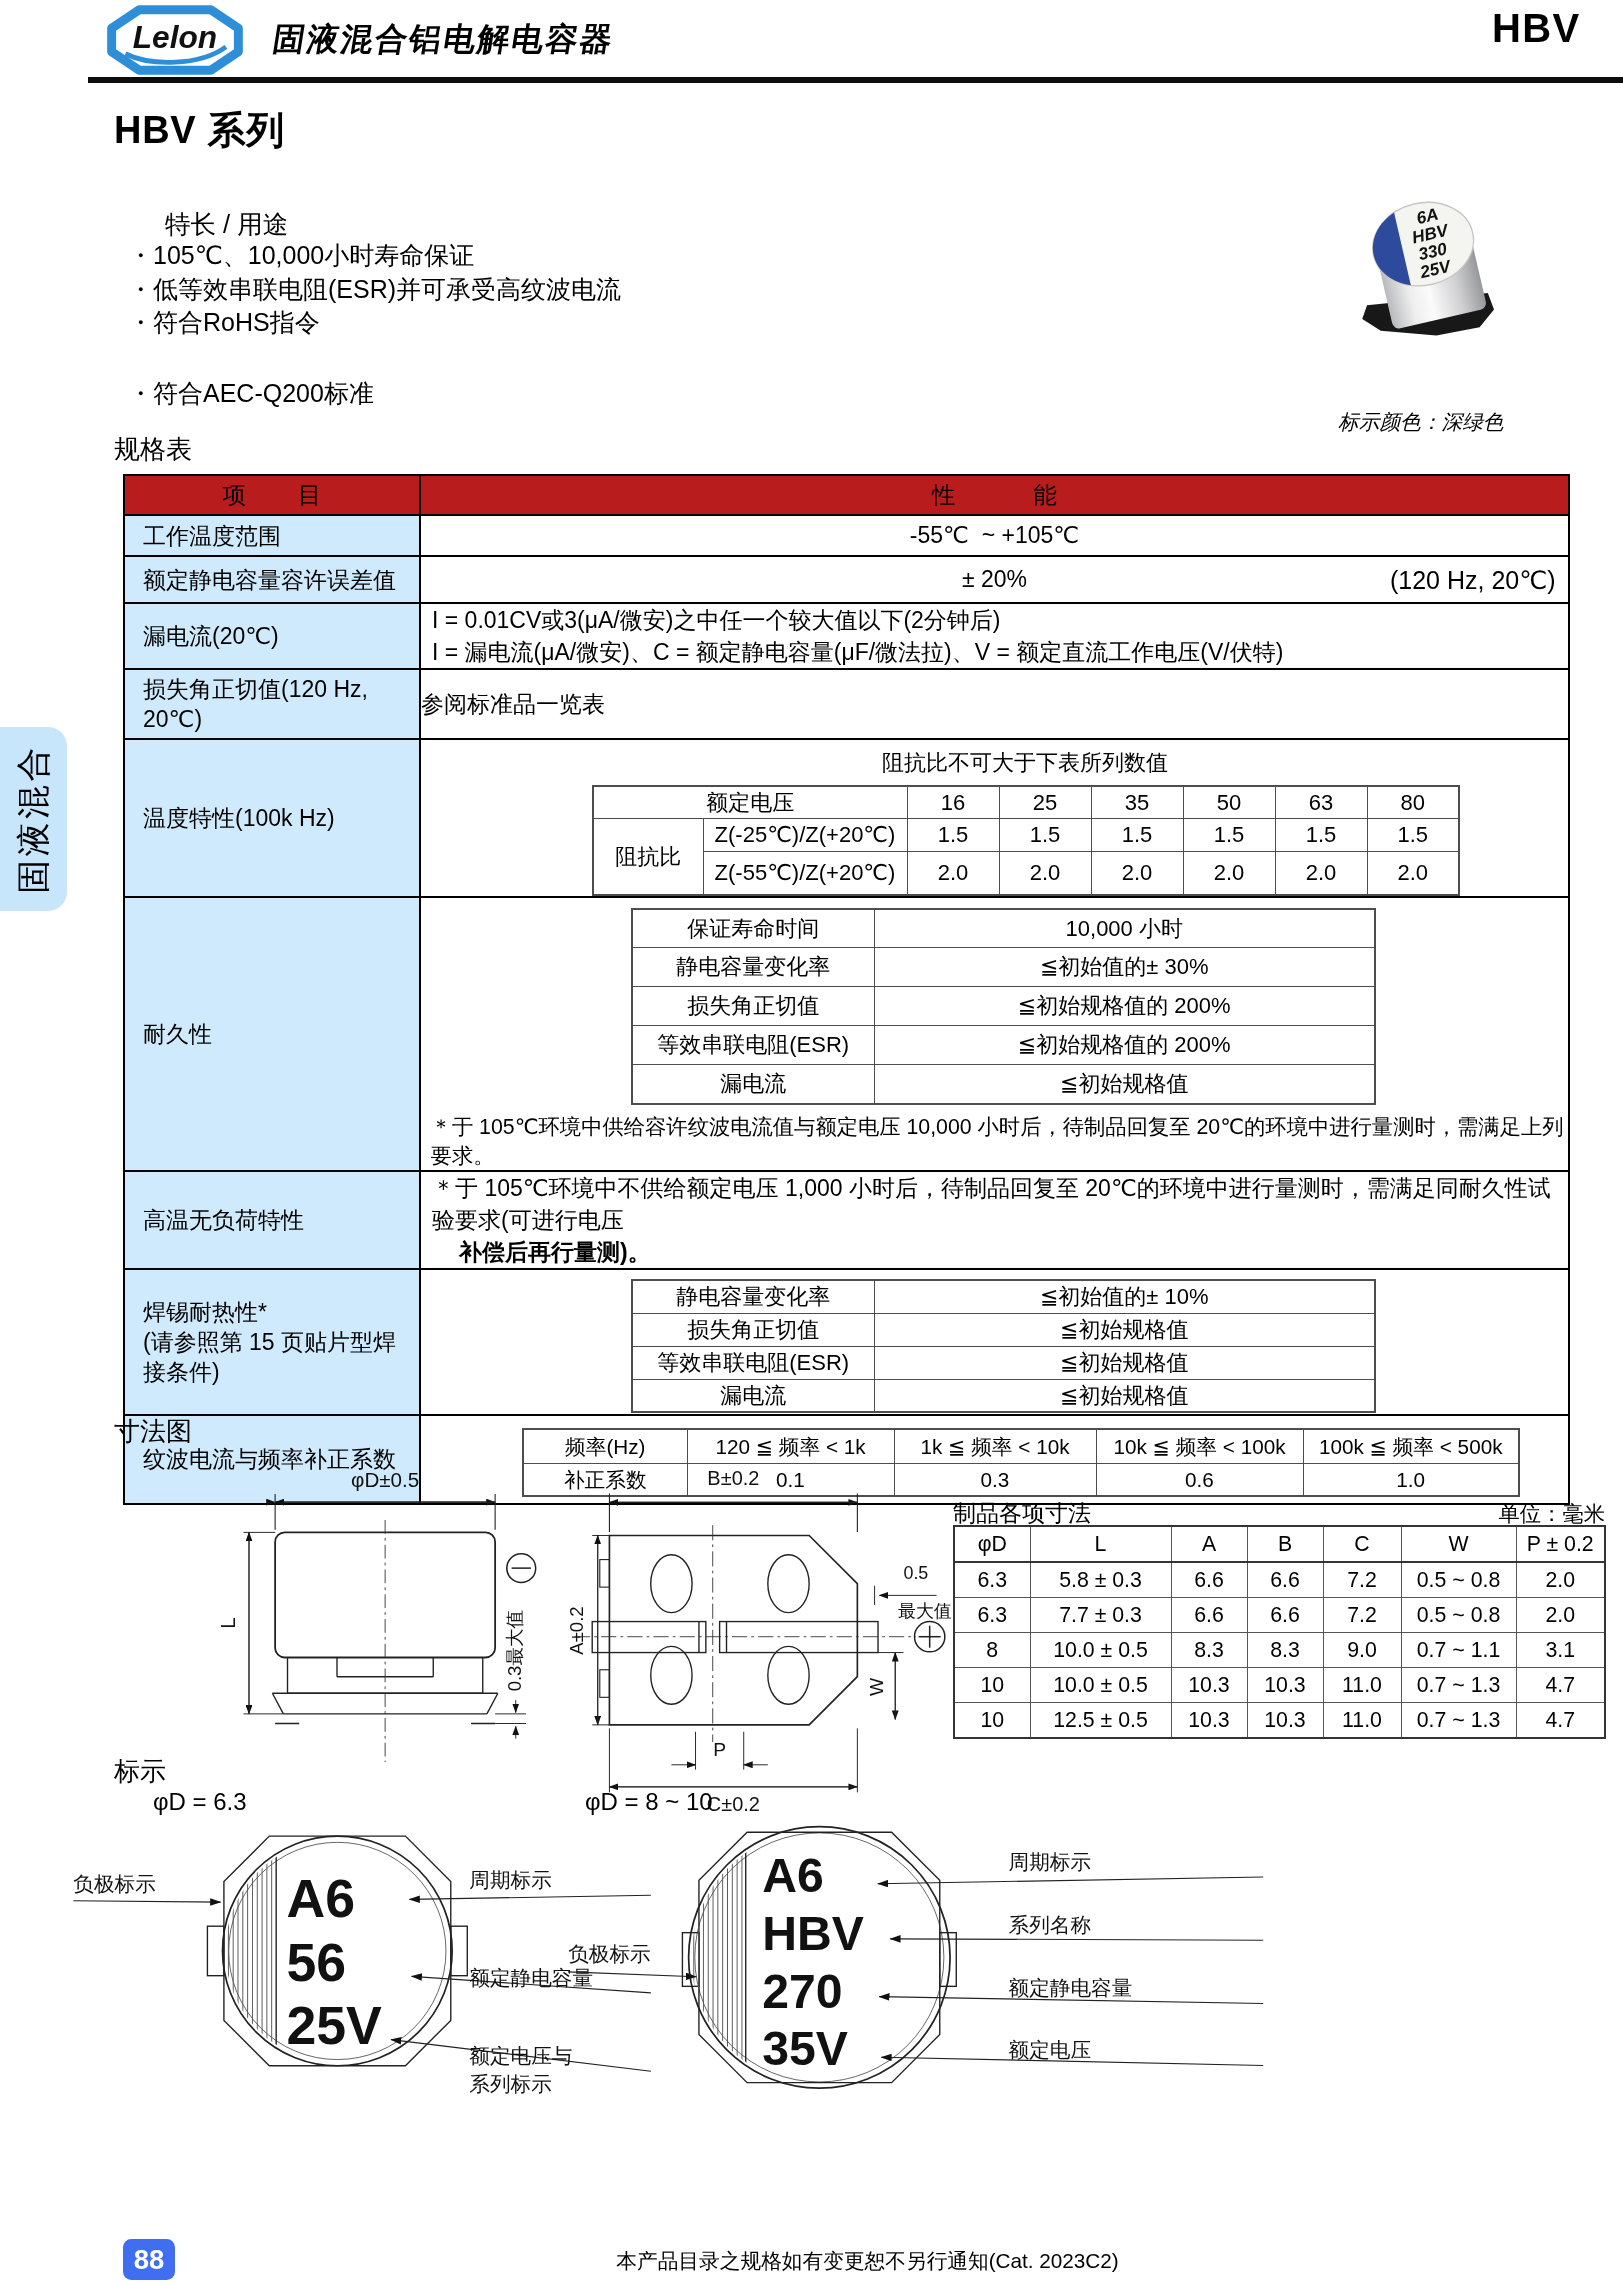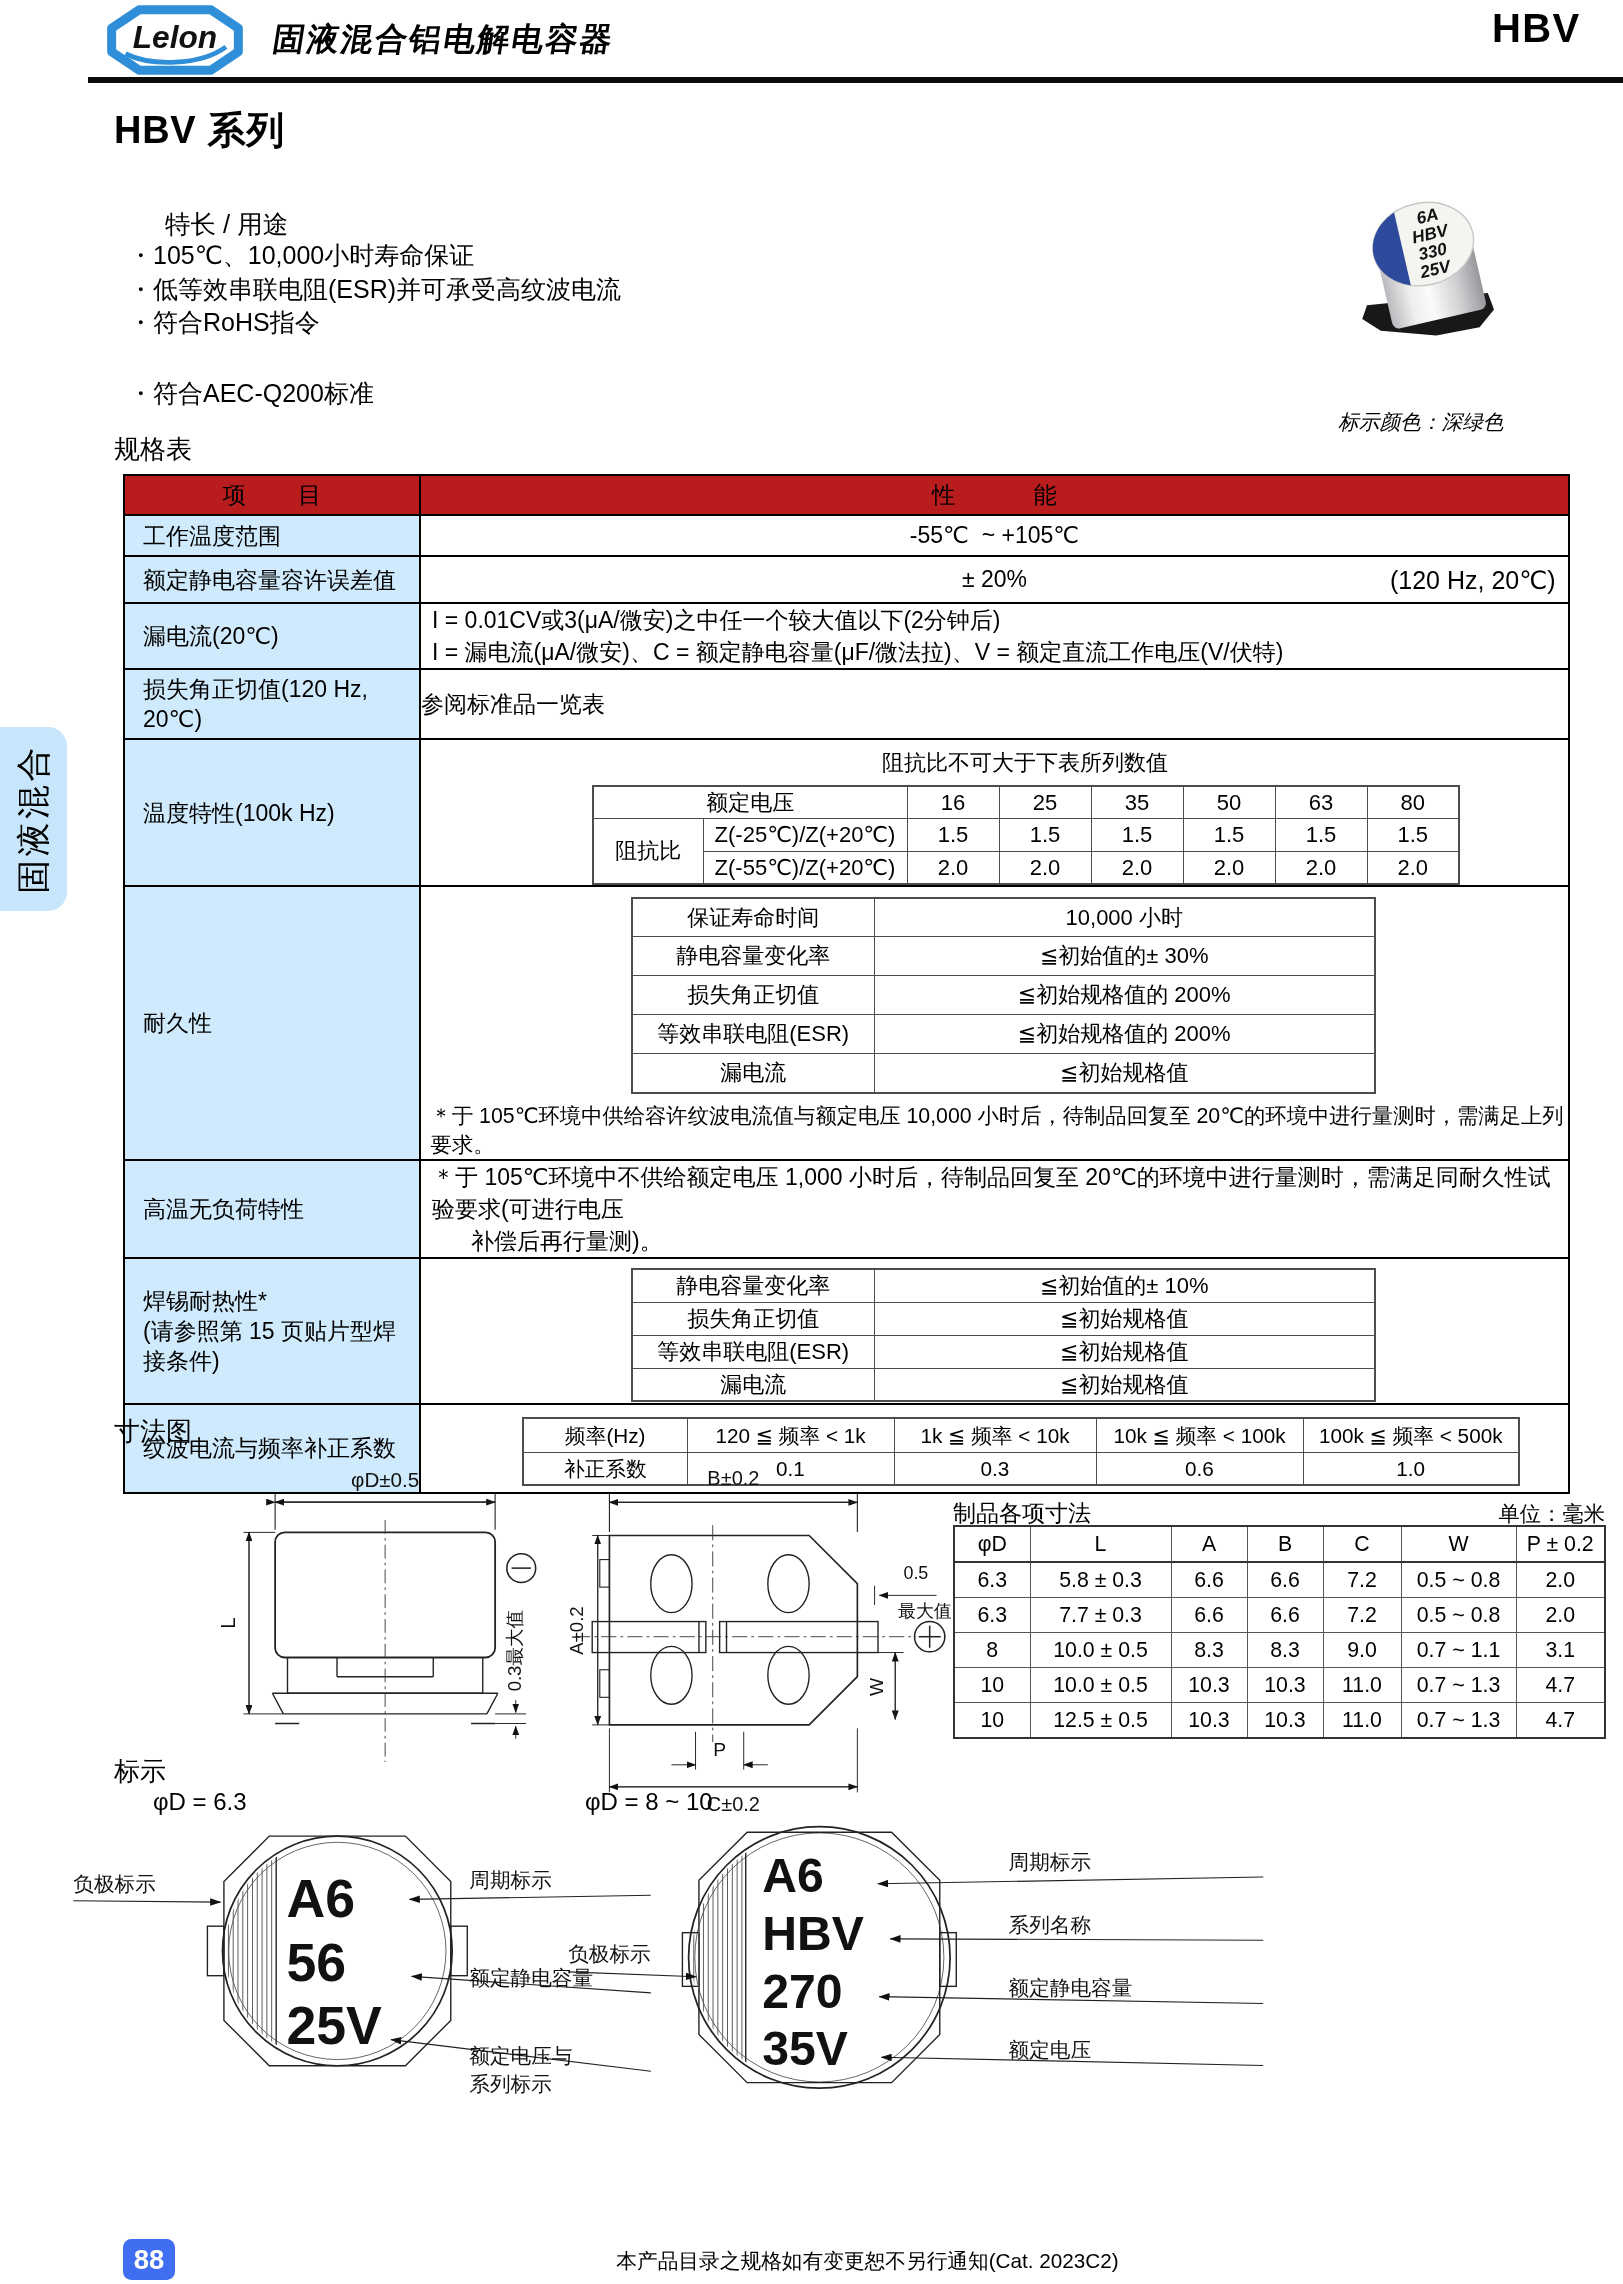--- a/index.html
+++ b/index.html
@@ -33,21 +33,21 @@
   table.spec{position:absolute;left:123px;top:474px;width:1447px;border-collapse:collapse;table-layout:fixed;border:2.8px solid #000;}
   .spec td{border:2.1px solid #000;vertical-align:middle;padding:0;}
   .spec td.lbl{background:#cfeafc;font-size:23px;padding:4.1px 8.3px 4.1px 18px;line-height:30px;}
   .spec td.hdc{background:#b91c1c;text-align:center;font-size:23.4px;white-space:pre;}
   .spec td.val{font-size:23px;}
   .center{text-align:center;}
   .pre{white-space:pre;}
   .rel{position:relative;}
   .cond{position:absolute;right:12.4px;top:50%;transform:translateY(-50%);font-size:25px;}
   .ln{padding-left:11px;line-height:32px;}
-  .ln2{padding-left:50px;line-height:32px;}
+  .ln2{padding-left:38px;line-height:32px;font-weight:bold;}
   .padl{padding-left:11px;}
   .footnote{font-size:21.3px;margin:6.9px 0 0 9.6px;}
 
   
   table.nt{border-collapse:collapse;table-layout:fixed;border:2.1px solid #4d4d4d;}
   .nt td{border:1.4px solid #4d4d4d;text-align:center;font-size:22px;vertical-align:middle;padding:0 4.1px;}
   .nt-caption{width:866px;margin:8.3px 0 0 171px;text-align:center;font-size:22px;}
   table.imp{margin:6.9px 0 0 171px;width:866px;}
   table.endur{margin:9.6px 0 0 210px;width:743px;}
   table.sold{margin:9.6px 0 0 210px;width:743px;}
@@ -186,21 +186,21 @@
           <tr style="height:33px">
             <td rowspan="2">阻抗比</td>
             <td>Z(-25℃)/Z(+20℃)</td>
             <td>1.5</td>
             <td>1.5</td>
             <td>1.5</td>
             <td>1.5</td>
             <td>1.5</td>
             <td>1.5</td>
           </tr>
-          <tr style="height:33px">
+          <tr style="height:44px">
             <td>Z(-55℃)/Z(+20℃)</td>
             <td>2.0</td>
             <td>2.0</td>
             <td>2.0</td>
             <td>2.0</td>
             <td>2.0</td>
             <td>2.0</td>
           </tr>
         </tbody>
             </table>

